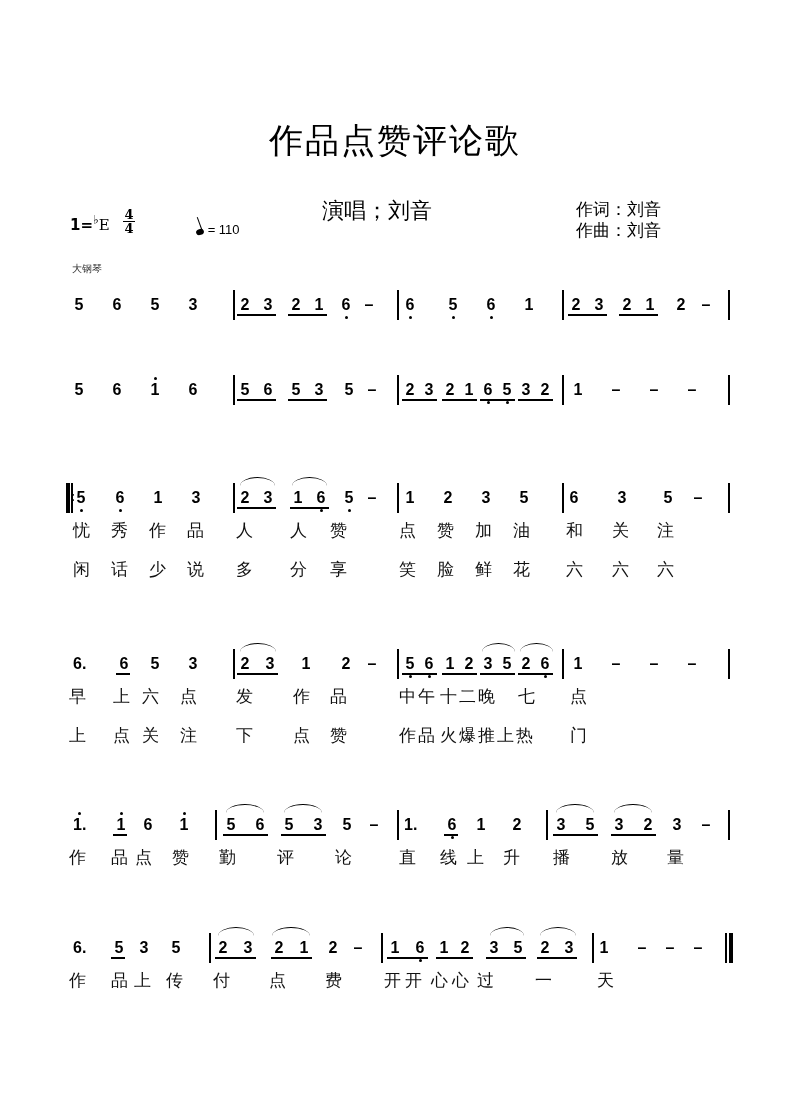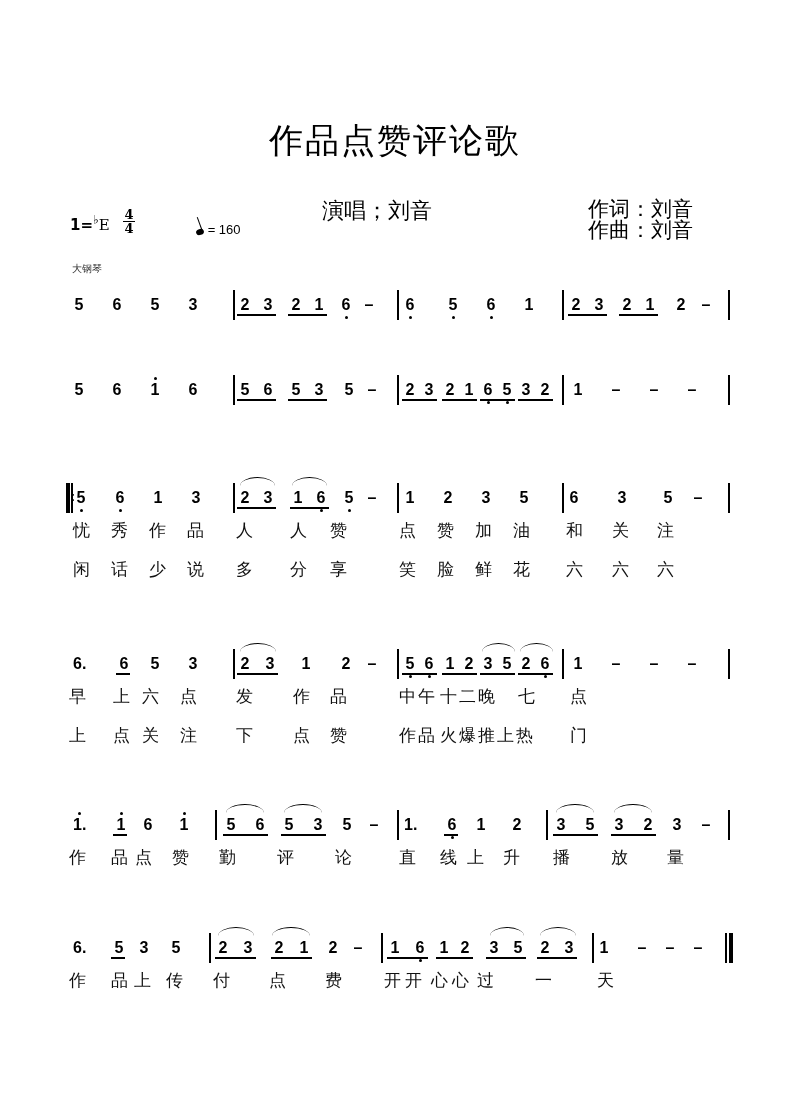--- a/index.html
+++ b/index.html
@@ -1,19 +1,19 @@
 <!DOCTYPE html>
 <html><head>
 <meta charset="utf-8">
 <style>
   html, body { margin: 0; padding: 0; background: #ffffff; }
   body { width: 790px; height: 1119px; position: relative; overflow: hidden; font-family: "DejaVu Sans", sans-serif; color: #000; }
   .title { position: absolute; left: 0; width: 790px; top: 118px; text-align: center; font-family: "DejaVu Serif", serif; font-size: 34px; letter-spacing: 2px; }
   .singer { position: absolute; left: 322px; top: 196px; font-family: "DejaVu Serif", serif; font-size: 22px; }
-  .credits { position: absolute; left: 588px; top: 199px; font-family: "DejaVu Serif", serif; font-size: 21px; line-height: 21px; }
+  .credits { position: absolute; left: 576px; top: 199px; font-family: "DejaVu Serif", serif; font-size: 17px; line-height: 21px; }
   .key { position: absolute; left: 70px; top: 213px; font-family: "DejaVu Serif", serif; font-size: 15px; }
   .key b { font-family: "DejaVu Sans", sans-serif; }
   .key sup { font-size: 12px; }
   .ts { position: absolute; left: 123px; top: 208px; font-family: "DejaVu Serif", serif; font-weight: bold; font-size: 13px; line-height: 13px; text-align: center; width: 12px; }
   .ts .line { border-top: 1px solid #000; width: 12px; }
   .tempo { position: absolute; left: 196px; top: 222px; font-size: 13px; font-family: "Liberation Sans", sans-serif; }
   .tempo .note-head { display: inline-block; width: 8px; height: 6px; background: #000; border-radius: 50%; transform: rotate(-20deg); position: relative; top: 1px; }
   .tempo .stem { position: absolute; left: 6px; top: -12px; width: 1.2px; height: 14px; background: #000; }
   .instrument { position: absolute; left: 72px; top: 262px; font-size: 10px; color: #333; font-family: "DejaVu Serif", serif; }
   .n { position: absolute; font-family: "Liberation Sans", sans-serif; font-weight: bold; font-size: 16px; line-height: 16px; width: 12px; text-align: center; }
@@ -34,21 +34,21 @@
   <div>作曲：刘音</div>
 </div>
 <div class="key"><b>1=</b><sup>♭</sup><span>E</span></div>
 <div class="ts">
   <div>4</div>
   <div class="line"></div>
   <div>4</div>
 </div>
 <div class="tempo">
   <span class="note-head"><span class="stem"></span></span>
-  <span>= 160</span>
+  <span>= 110</span>
 </div>
 <div class="instrument">大钢琴</div>
 
 <div id="score">
     <div class="n" style="left: 73px; top: 297px; width: 12px; text-align: center;">5</div>
     <div class="n" style="left: 111px; top: 297px; width: 12px; text-align: center;">6</div>
     <div class="n" style="left: 149px; top: 297px; width: 12px; text-align: center;">5</div>
     <div class="n" style="left: 187px; top: 297px; width: 12px; text-align: center;">3</div>
     <div class="n" style="left: 239px; top: 297px; width: 12px; text-align: center;">2</div>
     <div class="n" style="left: 262px; top: 297px; width: 12px; text-align: center;">3</div>

